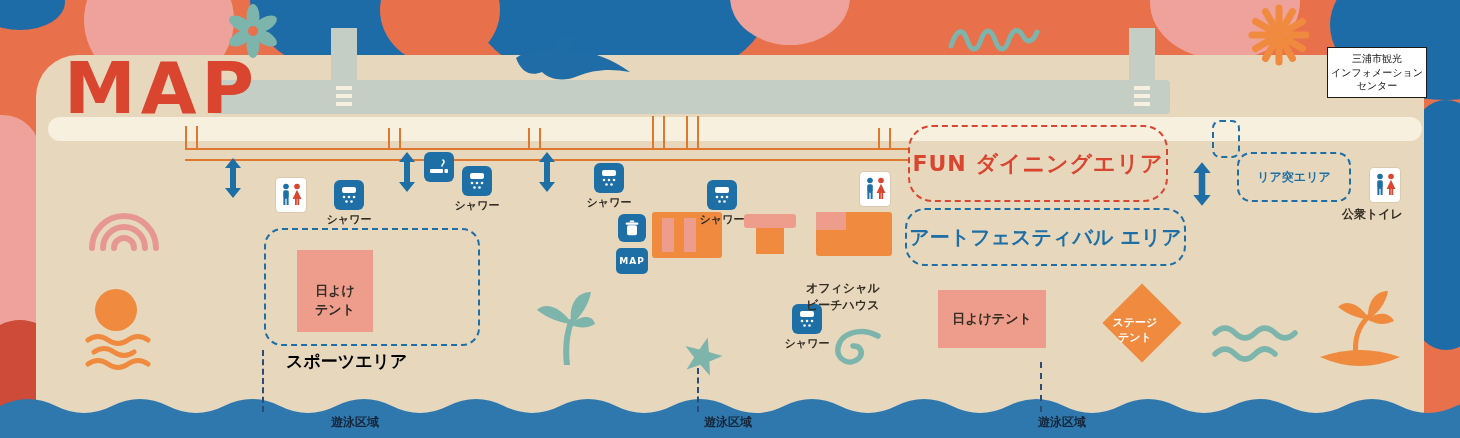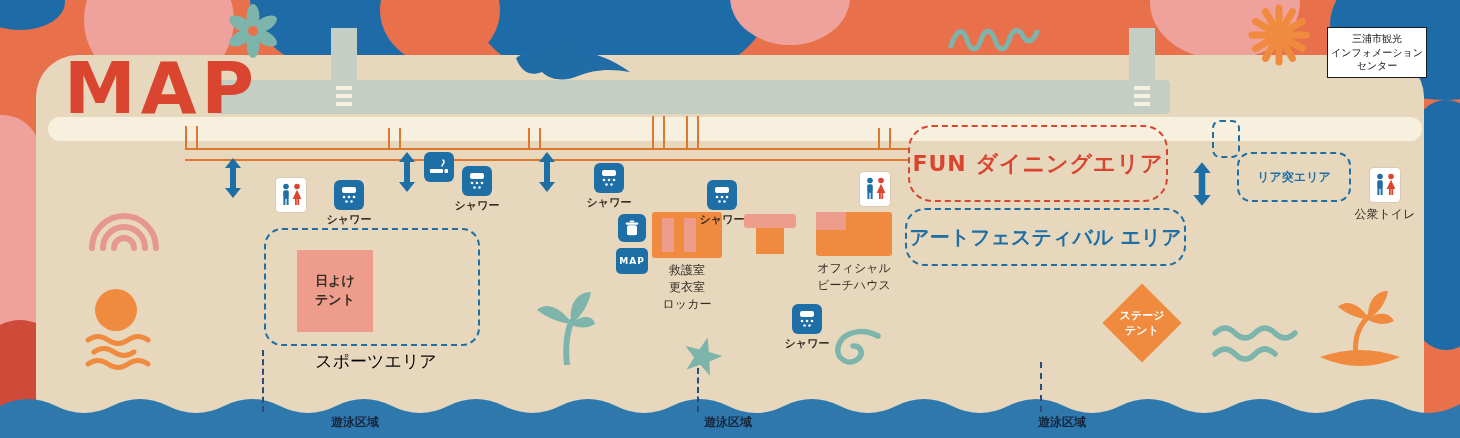--- a/index.html
+++ b/index.html
@@ -1,19 +1,19 @@
 <!DOCTYPE html>
 <html><head>
 <meta charset="utf-8">
 <style>
   * { margin:0; padding:0; box-sizing:border-box; }
   html,body { width:1460px; height:438px; overflow:hidden; font-family:"DejaVu Sans",sans-serif; }
   #stage { position:relative; width:1460px; height:438px; background:#e8714b; overflow:hidden; }
   .blob { position:absolute; border-radius:50%; }
-  .pre { white-space:pre-line; }
+  .pre { white-space:pre-line;margin-top:20px; }
 
   #map-panel { position:absolute; left:36px; top:55px; width:1388px; height:383px;
                background:#e7d8bd; border-radius:42px 42px 0 0; z-index:1; }
   #white-band { position:absolute; left:48px; top:117px; width:1374px; height:24px;
                 background:#f7f0de; border-radius:12px; z-index:2; }
   #road { position:absolute; left:213px; top:80px; width:957px; height:34px;
           background:#c5cec5; border-radius:4px; z-index:2; }
   .road-connector { position:absolute; width:26px; height:56px; background:#c5cec5; z-index:2; }
   .cross-dash { position:absolute; width:16px; height:4px; background:#f7f0de; z-index:3; }
 
@@ -36,22 +36,22 @@
   .blue-box { width:30px; height:30px; background:#1d6fa5; border-radius:6px;
               display:flex; align-items:center; justify-content:center; }
   .toilet-box { position:absolute; width:30px; height:34px; background:#ffffff; border-radius:4px;
                 display:flex; align-items:center; justify-content:center; z-index:3;
                 box-shadow:0 0 0 1px rgba(0,0,0,0.06); }
   .icon-label { font-size:11px; font-weight:bold; color:#332d24; line-height:1.25; }
   .map-sign-box { position:absolute; width:32px; height:26px; background:#1d6fa5; border-radius:5px;
                   display:flex; align-items:center; justify-content:center; color:#fff;
                   font-size:9px; font-weight:bold; z-index:3; letter-spacing:1px; }
 
-  .fac-label { position:absolute; font-size:12px; font-weight:normal; color:#332d24;
-               text-align:center; line-height:1.4; z-index:3; }
+  .fac-label { position:absolute; font-size:12px; font-weight:bold; color:#332d24;
+               line-height:1.4; z-index:3; }
 
   .area-box { position:absolute; border-radius:20px; z-index:2;
               display:flex; align-items:center; justify-content:center; }
   .dash-blue { border:2px dashed #1d6fa5; }
   .dash-red  { border:2.5px dashed #d9452f;justify-content:center; }
   .area-text-red  { color:#d9452f; font-weight:bold; }
   .area-text-blue { color:#1d6fa5; font-weight:bold; }
 
   .tent { position:absolute; background:#ee9c8c; z-index:2; display:flex;
           align-items:center; justify-content:center; text-align:center; }
@@ -279,23 +279,20 @@
         <rect x="4" y="5" width="14" height="2.4" rx="1.2"></rect>
         <rect x="8.5" y="2.8" width="5" height="2" rx="1"></rect>
     </svg>
   </div>
   <div class="map-sign-box" style="left:616px;top:248px;">MAP</div>
 
   <div class="building" style="left:652px;top:212px;width:70px;height:46px;background:#ef8a3e;border-radius:3px;">
     <div style="position:absolute;left:10px;top:6px;width:12px;height:34px;background:#ee9c8c;"></div>
     <div style="position:absolute;left:32px;top:6px;width:12px;height:34px;background:#ee9c8c;"></div>
   </div>
-  <div class="fac-label pre" style="left:640px;top:262px;width:94px;">救護室
-更衣室
-ロッカー</div>
 
   <div class="building" style="left:744px;top:214px;width:52px;height:40px;">
     <div style="position:absolute;left:0;top:0;width:52px;height:14px;background:#ee9c8c;border-radius:3px;"></div>
     <div style="position:absolute;left:12px;top:14px;width:28px;height:26px;background:#ef8a3e;"></div>
   </div>
 
   <div class="building" style="left:816px;top:212px;width:76px;height:44px;background:#ef8a3e;border-radius:3px;">
     <div style="position:absolute;left:0;top:0;width:30px;height:18px;background:#ee9c8c;"></div>
   </div>
   <div class="fac-label pre" style="left:806px;top:260px;width:96px;">オフィシャル
@@ -332,20 +329,23 @@
   </div>
   <div class="fac-label" style="left:1342px;top:206px;width:86px;">公衆トイレ</div>
 
   <div class="area-box dash-blue" style="left:264px;top:228px;width:216px;height:118px;border-radius:18px;"></div>
   <div class="tent" style="left:297px;top:250px;width:76px;height:82px;">
     <span class="tent-label pre">日よけ
 テント</span>
   </div>
   <div class="fac-label" style="left:286px;top:350px;width:180px;font-size:17px;color:#000000;">スポーツエリア</div>
 
+  <div class="tent" style="left:938px;top:290px;width:108px;height:58px;">
+    <span class="tent-label">日よけテント</span>
+  </div>
   <div id="stage-tent">
     <div class="inner pre">ステージ
 テント</div>
   </div>
 
   <svg class="decor" style="left:82px;top:198px;" width="84" height="54" viewBox="0 0 84 54">
     <g stroke="#e69792" stroke-width="6" fill="none" stroke-linecap="round">
       <path d="M10 50 A32 32 0 0 1 74 50"></path>
         <path d="M21 50 A21 21 0 0 1 63 50"></path>
         <path d="M32 50 A10 10 0 0 1 52 50"></path>

